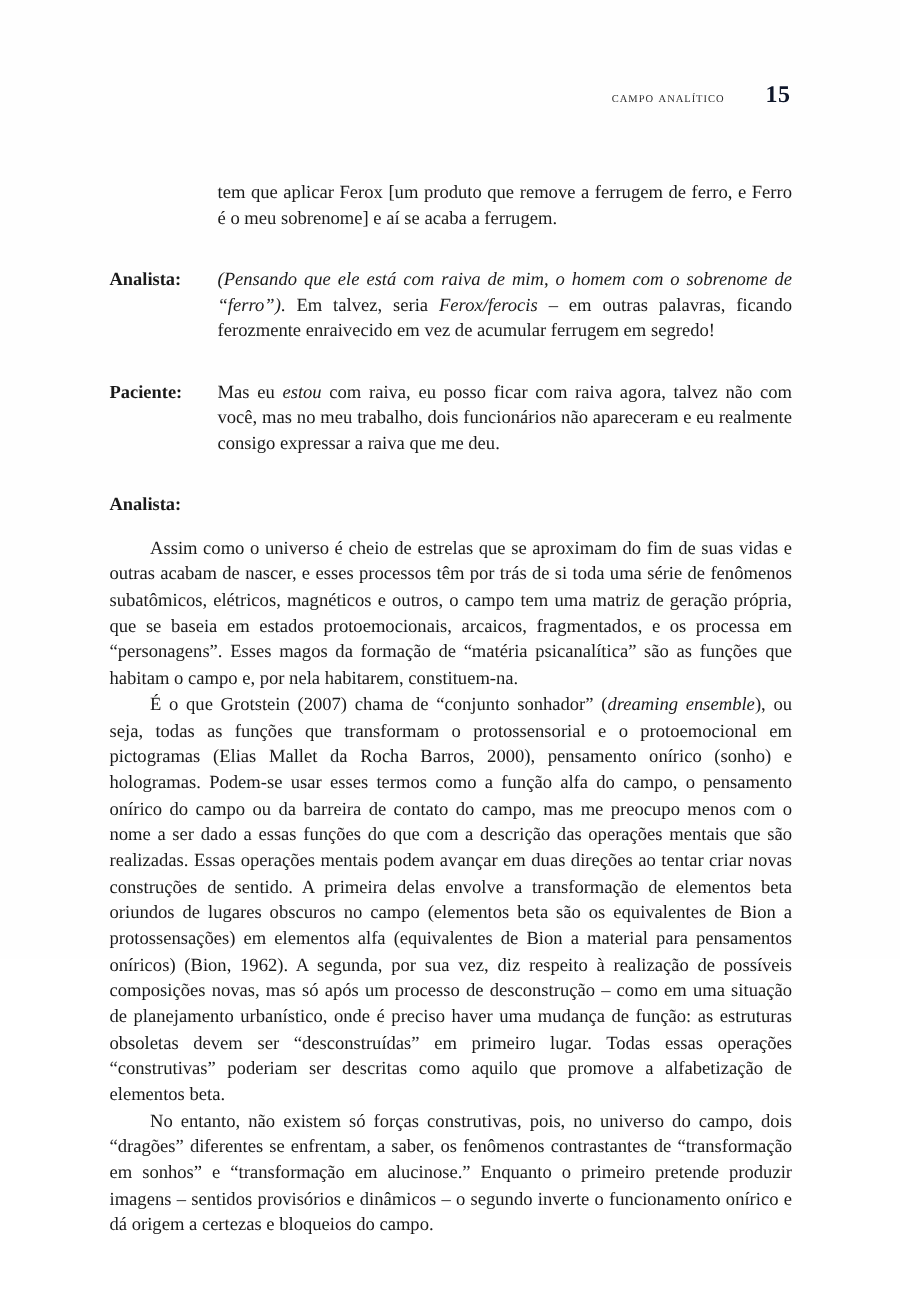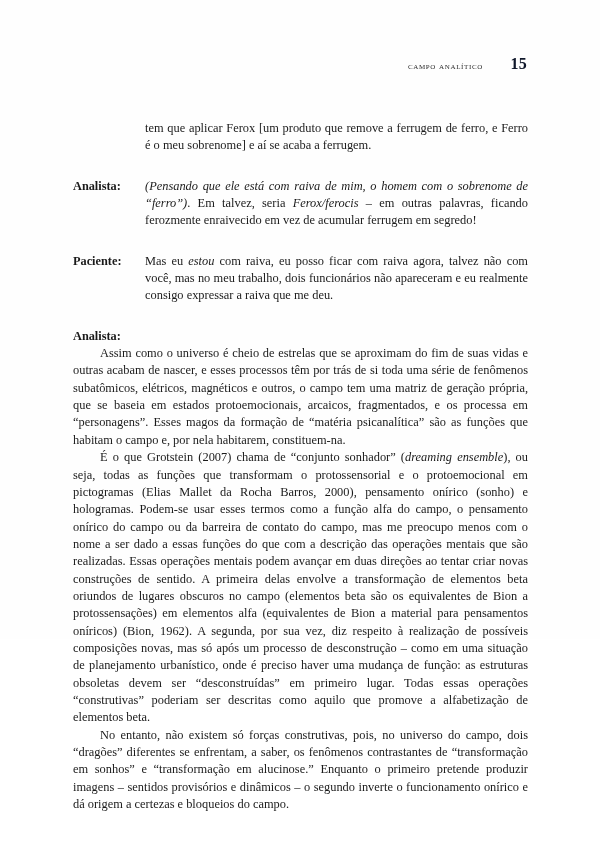--- a/index.html
+++ b/index.html
@@ -101,21 +101,21 @@
   .body-para {
     font-size: 12.4px;
     line-height: 17.35px;
     text-align: justify;
     text-justify: inter-word;
     text-indent: 27px;
     margin: 0;
     hyphens: manual;
   }
   .body-para + .body-para { margin-top: 0; }
-  .body-group { margin-top: 0; }
+  .body-group { margin-top: 12px; }
 
   i, .ital { font-style: italic; }
 </style>
 </head>
 <body>
 
 <div class="page">
 
   <div class="running-head">
     <span class="running-title">CAMPO ANALÍTICO</span>

